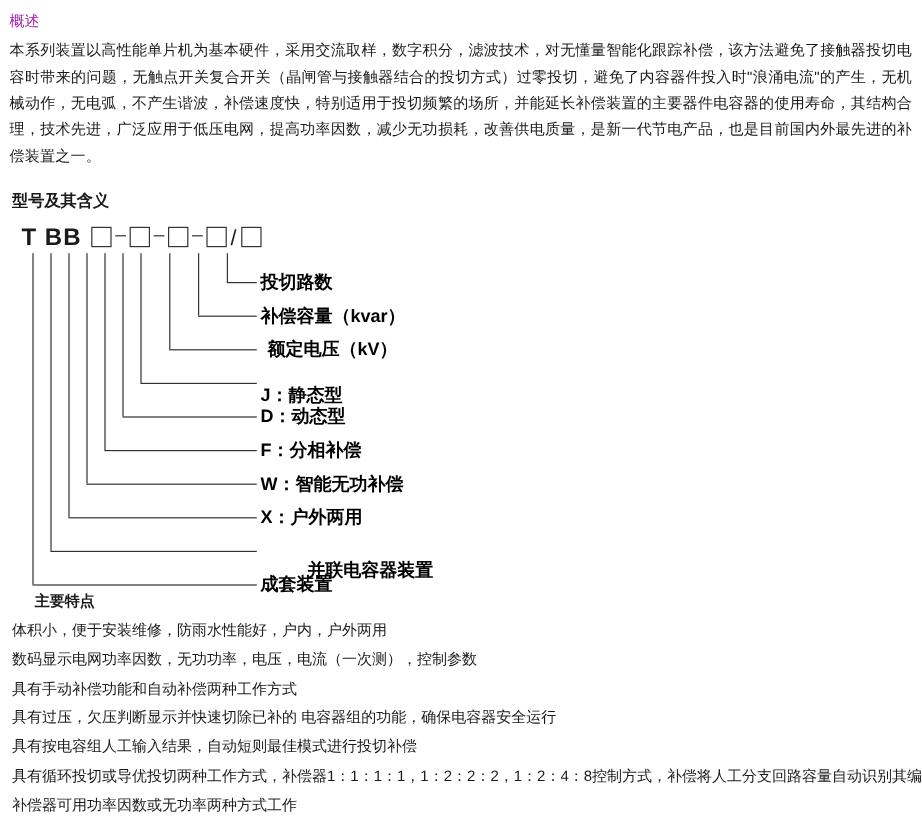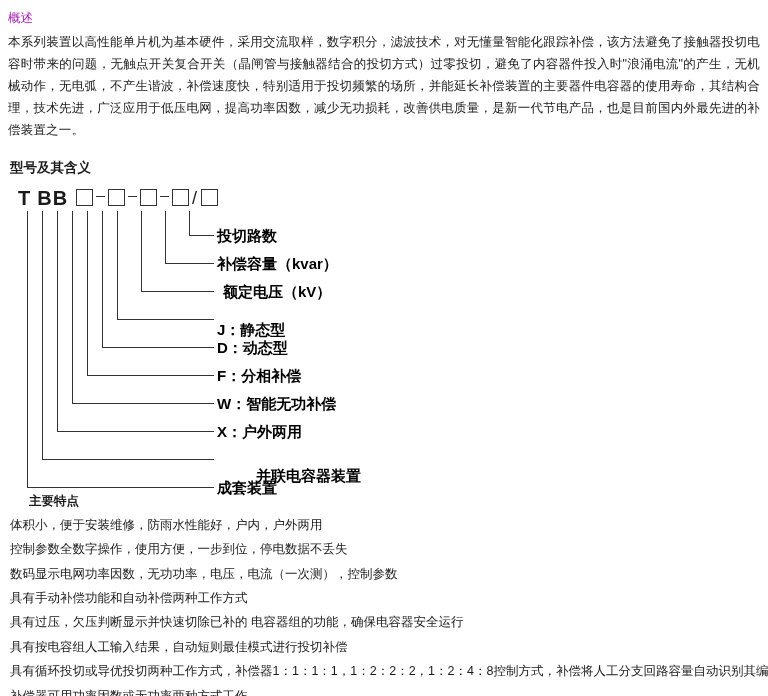--- a/index.html
+++ b/index.html
@@ -189,21 +189,20 @@
 
     <div class="vline" style="left:17px; top:26px; height:276px;"></div>
     <div class="hline" style="left:17px; top:302px; width:187px;"></div>
     <div class="leg-label" style="left:207px; top:291px;">成套装置</div>
 
   </div>
 
   <div class="features">
     <div class="feat-title">主要特点</div>
     <div class="feat">体积小，便于安装维修，防雨水性能好，户内，户外两用</div>
-    <div class="feat">控制参数全数字操作，使用方便，一步到位，停电数据不丢失</div>
     <div class="feat">数码显示电网功率因数，无功功率，电压，电流（一次测），控制参数</div>
     <div class="feat">具有手动补偿功能和自动补偿两种工作方式</div>
     <div class="feat">具有过压，欠压判断显示并快速切除已补的 电容器组的功能，确保电容器安全运行</div>
     <div class="feat">具有按电容组人工输入结果，自动短则最佳模式进行投切补偿</div>
     <div class="feat">具有循环投切或导优投切两种工作方式，补偿器1：1：1：1，1：2：2：2，1：2：4：8控制方式，补偿将人工分支回路容量自动识别其编码工作方式，按相对应编方式工作</div>
     <div class="feat">补偿器可用功率因数或无功率两种方式工作</div>
 
   </div>
 
 </div>

